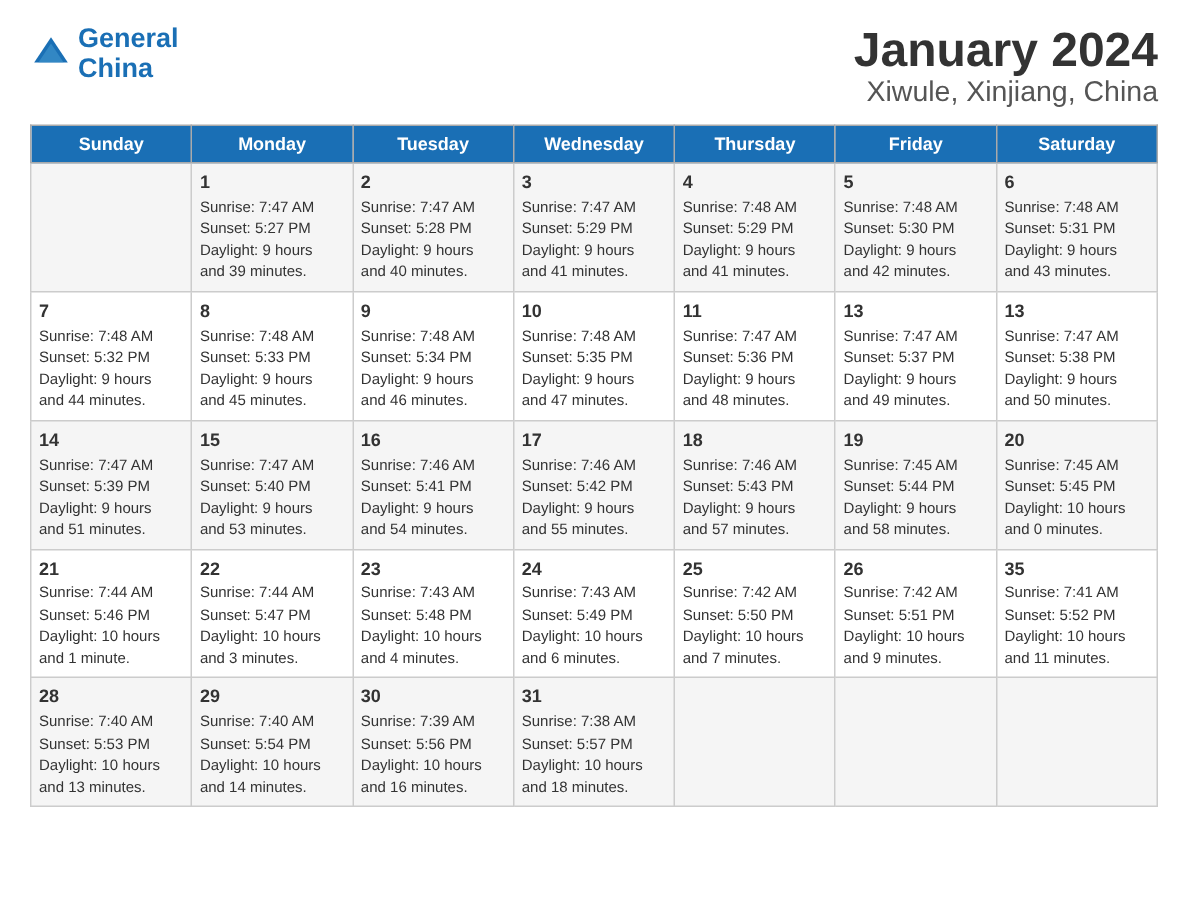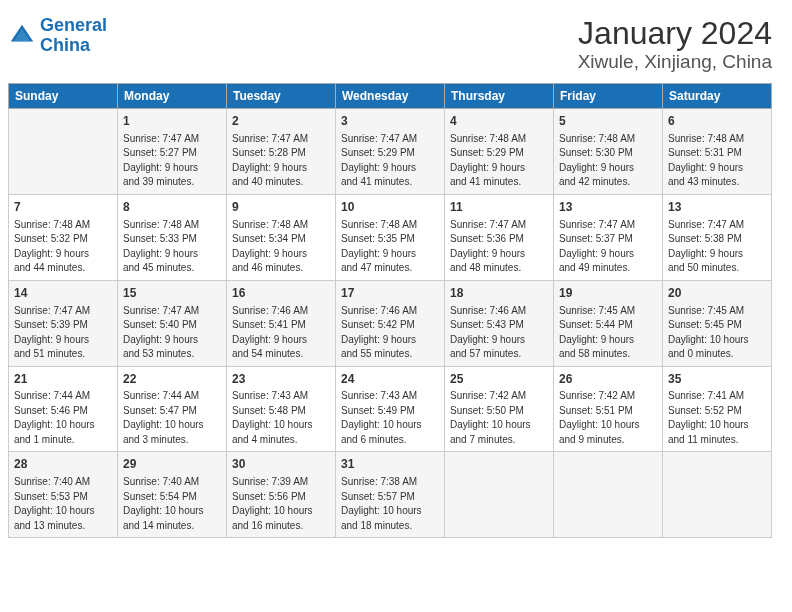--- a/index.html
+++ b/index.html
@@ -6,21 +6,21 @@
     body {
       width: 792px;
       height: 612px;
       font-family: Arial, sans-serif;
       background: #fff;
       overflow: hidden;
     }
     .page {
       width: 792px;
       height: 612px;
-      padding: 16px 20px 10px 8px;
+      padding: 16px 20px 10px 20px;
     }
     .header {
       display: flex;
       justify-content: space-between;
       align-items: flex-start;
       margin-bottom: 10px;
     }
     .logo {
       display: flex;
       align-items: center;
@@ -37,38 +37,38 @@
     }
     .logo-icon {
       width: 28px;
       height: 28px;
     }
     .title-block {
       text-align: right;
     }
     .month-title {
       font-size: 32px;
-      font-weight: normal;
+      font-weight: bold;
       color: #333;
       line-height: 1.1;
     }
     .subtitle {
       font-size: 19px;
       color: #555;
     }
     table {
       width: 100%;
       border-collapse: collapse;
       table-layout: fixed;
       font-size: 10.5px;
     }
     thead tr th {
       background-color: #1a6fb5;
       color: #fff;
-      text-align: left;
+      text-align: center;
       padding: 5px 6px;
       font-size: 12px;
       font-weight: bold;
       border: 1px solid #aaa;
     }
     tbody tr td {
       border: 1px solid #ccc;
       vertical-align: top;
       padding: 4px 5px;
       height: 78px;

